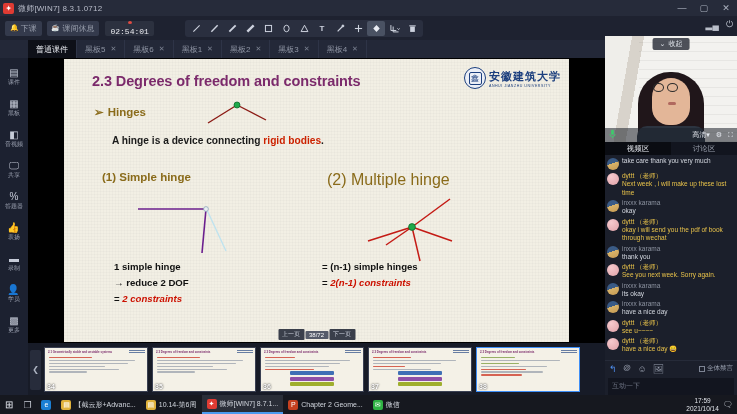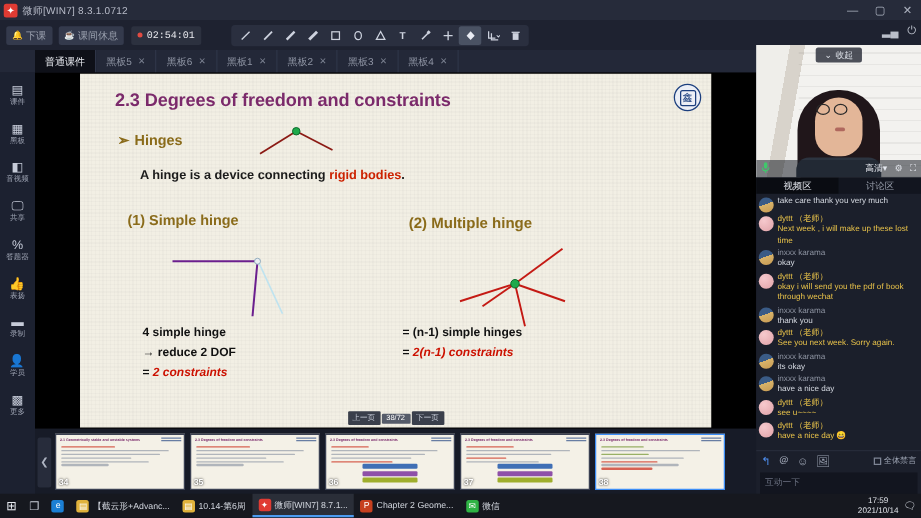--- a/index.html
+++ b/index.html
@@ -34,21 +34,21 @@
     background:#1e2230; display:flex; align-items:center;
   }
   .cb-btn {
     height:15px; background:#343a4c; border-radius:2px;
     color:#9aa0ae; font-size:8px; padding:0 5px;
     display:flex; align-items:center; gap:2px; margin-left:5px;
   }
   .cb-btn .gl { font-size:7px; }
   .cb-timer {
     height:15px; background:#2c313f; border-radius:2px; margin-left:6px;
-    display:flex; align-items:center; gap:3px; padding:0 5px;
+    display:flex; align-items:center; gap:3px; padding:0 5px;flex-direction:column;
   }
   .cb-timer .dot { width:4px;height:4px;border-radius:50%;background:#e04b42; }
   .cb-timer .tx { color:#e8e9ee; font-size:8px; font-family:"Liberation Mono", monospace;}
 
   .tools {
     position:absolute; left:185px; top:20px;
     background:#2a2f3f; border-radius:3px; height:17px;
     display:flex; align-items:center; padding:0 2px;
   }
   .tool {
@@ -122,21 +122,21 @@
   .bullet {
     position:absolute; left:30px; top:46px; font-size:11.5px; font-weight:bold; color:#8a6b1a;
   }
   .bullet .arr { color:#8a6b1a; margin-right:4px; }
   .lead {
     position:absolute; left:48px; top:76px; font-size:10.2px; font-weight:bold; color:#1b1b1b;
   }
   .lead .rb { color:#cc2200; }
 
   .h-left { position:absolute; left:38px; top:112px; font-size:11.5px; font-weight:bold; color:#8a6b1a;}
-  .h-right { position:absolute; left:263px; top:112px; font-size:12px; font-weight:bold; color:#8a6b1a;}
+  .h-right { position:absolute; left:263px; top:112px; font-size:16px; font-weight:normal; color:#8a6b1a;}
 
   .blk-left { position:absolute; left:50px; top:200px; font-size:9.6px; font-weight:bold; color:#111; line-height:16px;}
   .blk-right { position:absolute; left:258px; top:200px; font-size:9.6px; font-weight:bold; color:#111; line-height:16px;}
   .red { color:#cc1100;font-style:italic; }
 
   .pager {
     position:absolute; left:50%; transform:translateX(-50%); bottom:2px;
     display:flex; align-items:center; gap:1px;
   }
   .pager div {
@@ -440,20 +440,24 @@
 
   <div class="stage">
     <div class="slide">
 
       <div class="slide-title">2.3  Degrees of freedom and constraints</div>
 
       <div class="logo">
         <div class="logo-seal">
           <div class="logo-seal-in">鑫</div>
         </div>
+        <div>
+          <div class="logo-cn">安徽建筑大学</div>
+          <div class="logo-en">ANHUI JIANZHU UNIVERSITY</div>
+        </div>
       </div>
 
       <div class="bullet">
         <span class="arr">➢</span><span>Hinges</span>
       </div>
 
       <svg style="position:absolute;left:140px;top:40px;" width="70" height="28">
         <line x1="4" y1="24" x2="33" y2="6" stroke="#8b1a14" stroke-width="1.4"></line>
         <line x1="33" y1="6" x2="62" y2="21" stroke="#8b1a14" stroke-width="1.4"></line>
         <circle cx="33" cy="6" r="3" fill="#1faa4b" stroke="#0c6b2c" stroke-width=".8"></circle>
@@ -476,21 +480,21 @@
       <svg style="position:absolute;left:300px;top:134px;" width="110" height="72">
         <line x1="48" y1="34" x2="4" y2="48" stroke="#c41a14" stroke-width="1.5"></line>
         <line x1="48" y1="34" x2="22" y2="52" stroke="#c41a14" stroke-width="1.5"></line>
         <line x1="48" y1="34" x2="86" y2="6" stroke="#c41a14" stroke-width="1.5"></line>
         <line x1="48" y1="34" x2="88" y2="48" stroke="#c41a14" stroke-width="1.5"></line>
         <line x1="48" y1="34" x2="56" y2="68" stroke="#c41a14" stroke-width="1.5"></line>
         <circle cx="48" cy="34" r="3.4" fill="#1faa4b" stroke="#0c6b2c" stroke-width=".8"></circle>
       </svg>
 
       <div class="blk-left" id="blk-left">
-          <div><span>4 simple hinge</span></div>
+          <div><span>1 simple hinge</span></div>
           <div><span>→ reduce 2 DOF</span></div>
           <div><span>= </span><span class="red">2 constraints</span></div>
         </div>
       <div class="blk-right" id="blk-right">
           <div><span>=  (n-1) simple hinges</span></div>
           <div><span>= </span><span class="red">2(n-1) constraints</span></div>
         </div>
 
       <div class="pager">
         <div>上一页</div>

